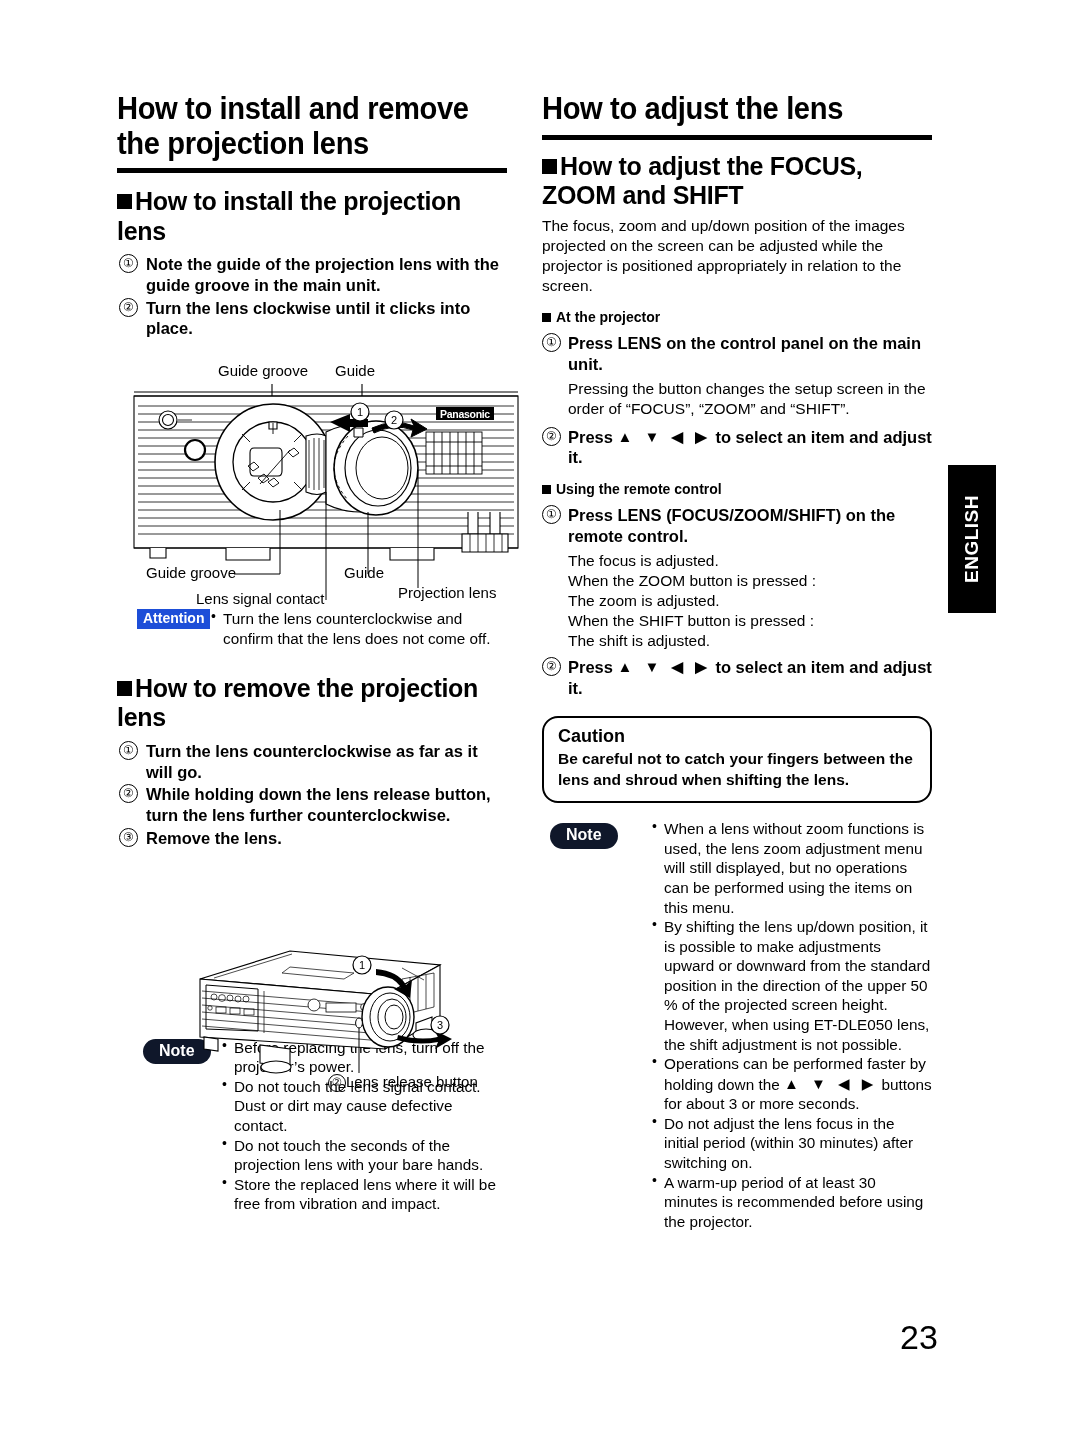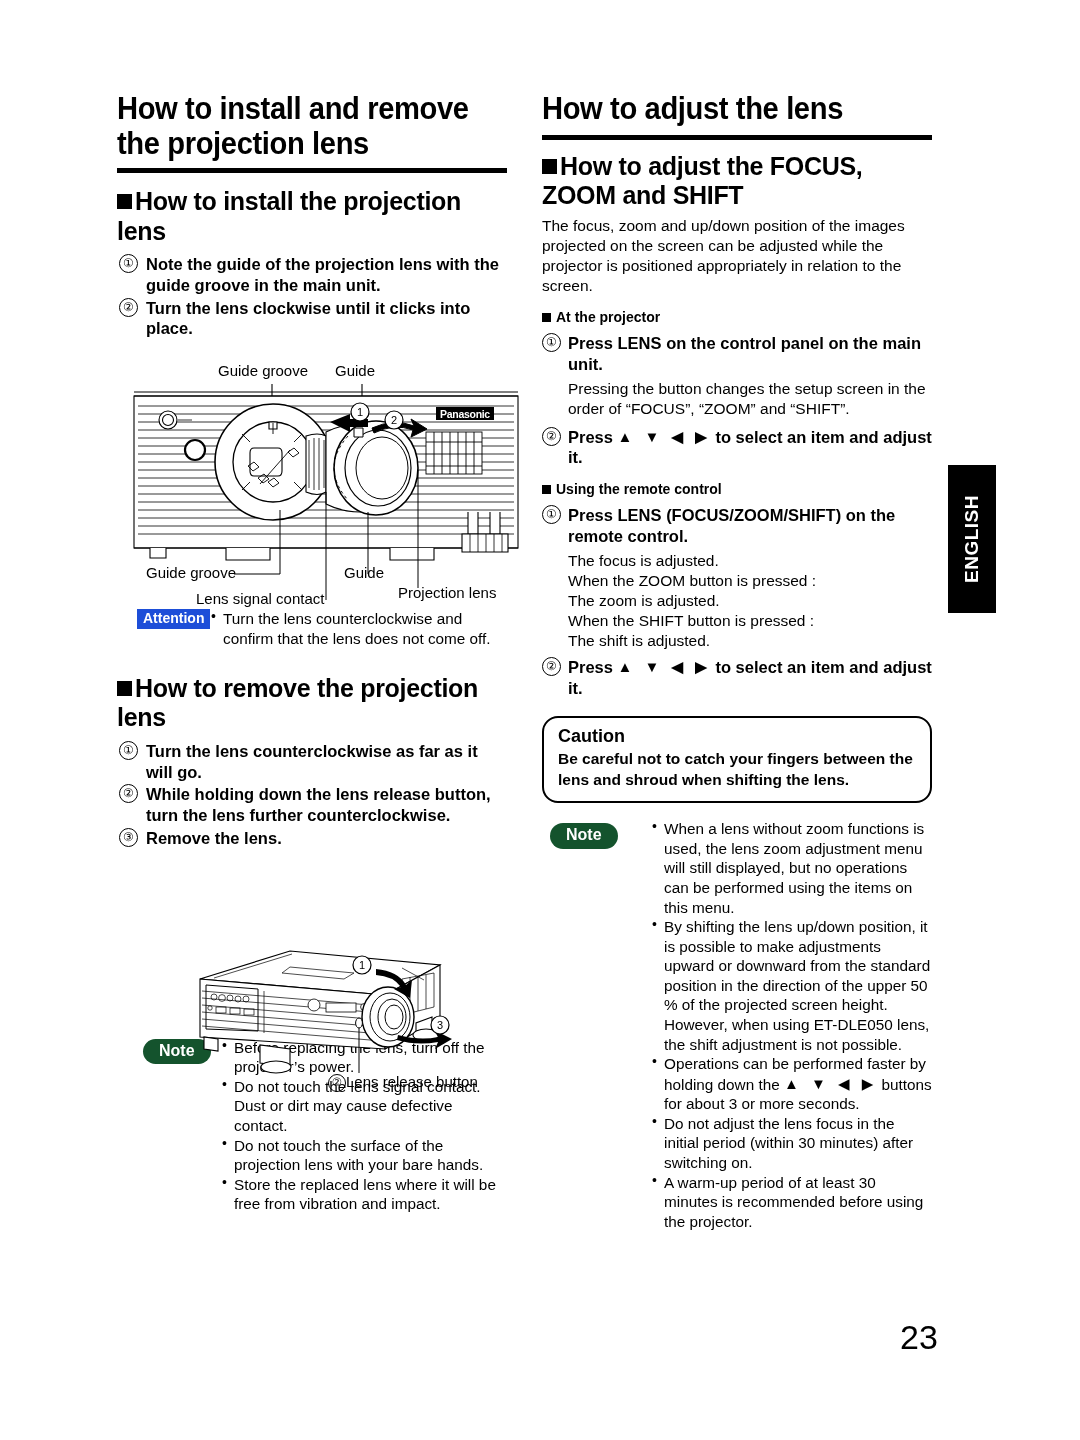--- a/index.html
+++ b/index.html
@@ -165,21 +165,21 @@
   }
   .note-block {
     margin-top: 14px;
     position: relative;
     padding-left: 105px;
   }
   .note-badge {
     position: absolute;
     left: 26px;
     top: 1px;
-    background: #14532d;
+    background: #0f172a;
     color: #fff;
     font-weight: bold;
     font-size: 16px;
     padding: 3px 16px 4px 16px;
     border-radius: 13px;
     line-height: 1.15;
   }
   .note-badge.right-note { left: 8px; top: 4px; }
   .note-block.right-note-block { padding-left: 110px; margin-top: 16px; }
 
@@ -335,21 +335,21 @@
       </li>
     </ul>
 
     <div style="height:175px"></div>
 
     <div class="note-block">
       <span class="note-badge">Note</span>
       <ul class="bullets">
         <li>Before replacing the lens, turn off the projector’s power.</li>
         <li>Do not touch the lens signal contact. Dust or dirt may cause defective contact.</li>
-        <li>Do not touch the surface of the projection lens with your bare hands.</li>
+        <li>Do not touch the seconds of the projection lens with your bare hands.</li>
         <li>Store the replaced lens where it will be free from vibration and impact.</li>
       </ul>
     </div>
   </div>
 
   <div class="col-right">
 
     <h1 class="chapter-title">How to adjust the lens</h1>
     <hr class="rule right-rule">
 

